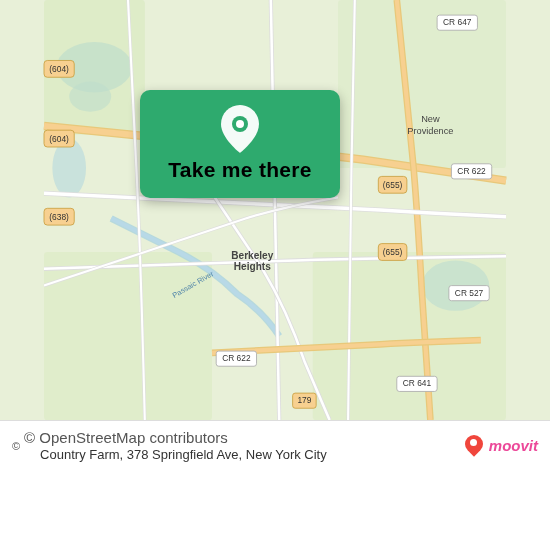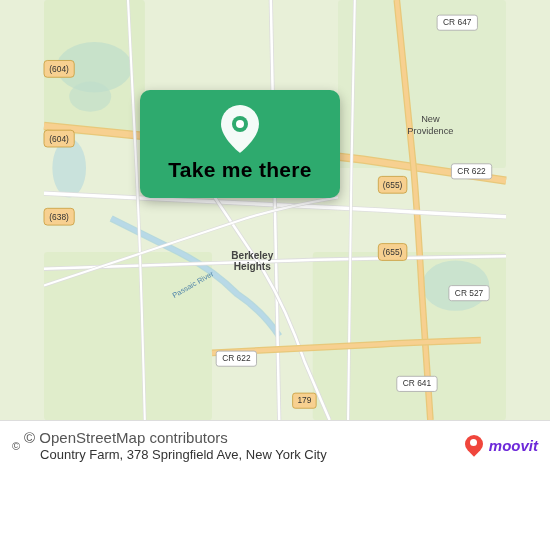--- a/index.html
+++ b/index.html
@@ -103,21 +103,21 @@
 
     .moovit-logo {
       display: flex;
       align-items: center;
       gap: 4px;
     }
 
     .moovit-text {
       font-size: 15px;
       font-weight: 700;
-      color: #6d28d9;
+      color: #ec4899;
       font-style: italic;
     }
   </style>
 </head>
 <body>
 
 <div id="map-container">
   <div class="map-bg"></div>
 
   <svg class="map-svg" viewBox="0 0 550 500" xmlns="http://www.w3.org/2000/svg">

